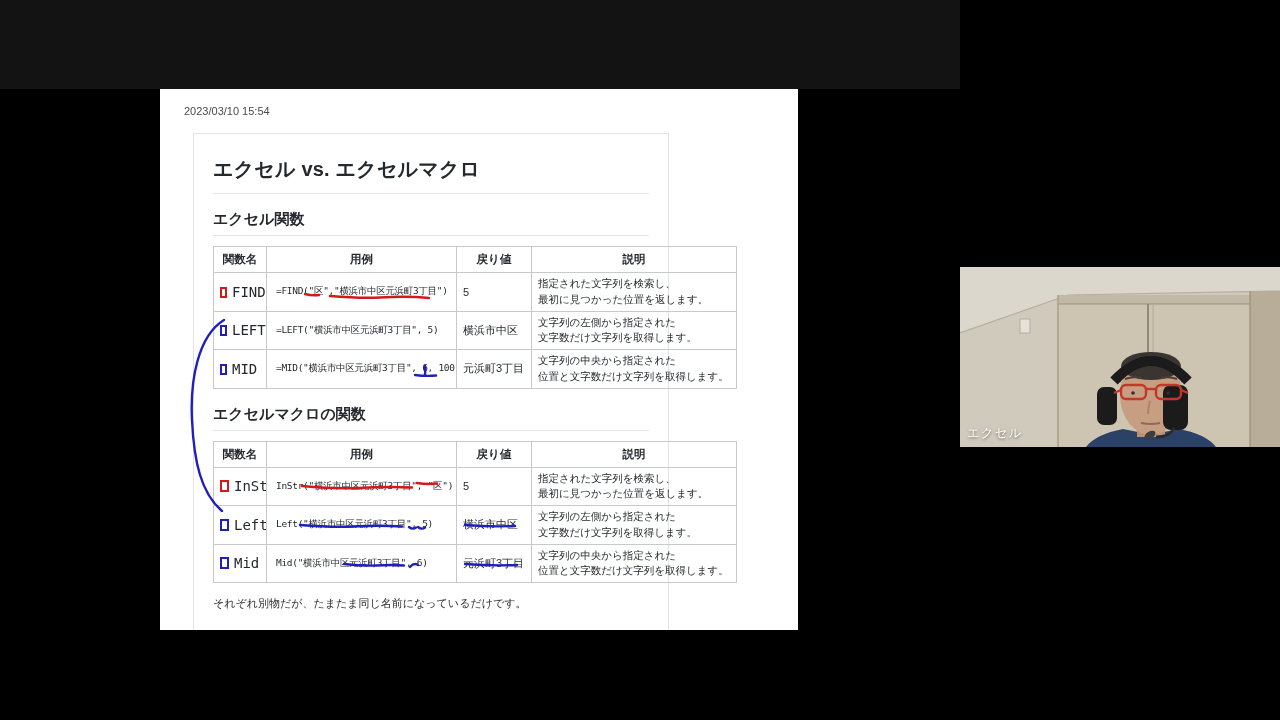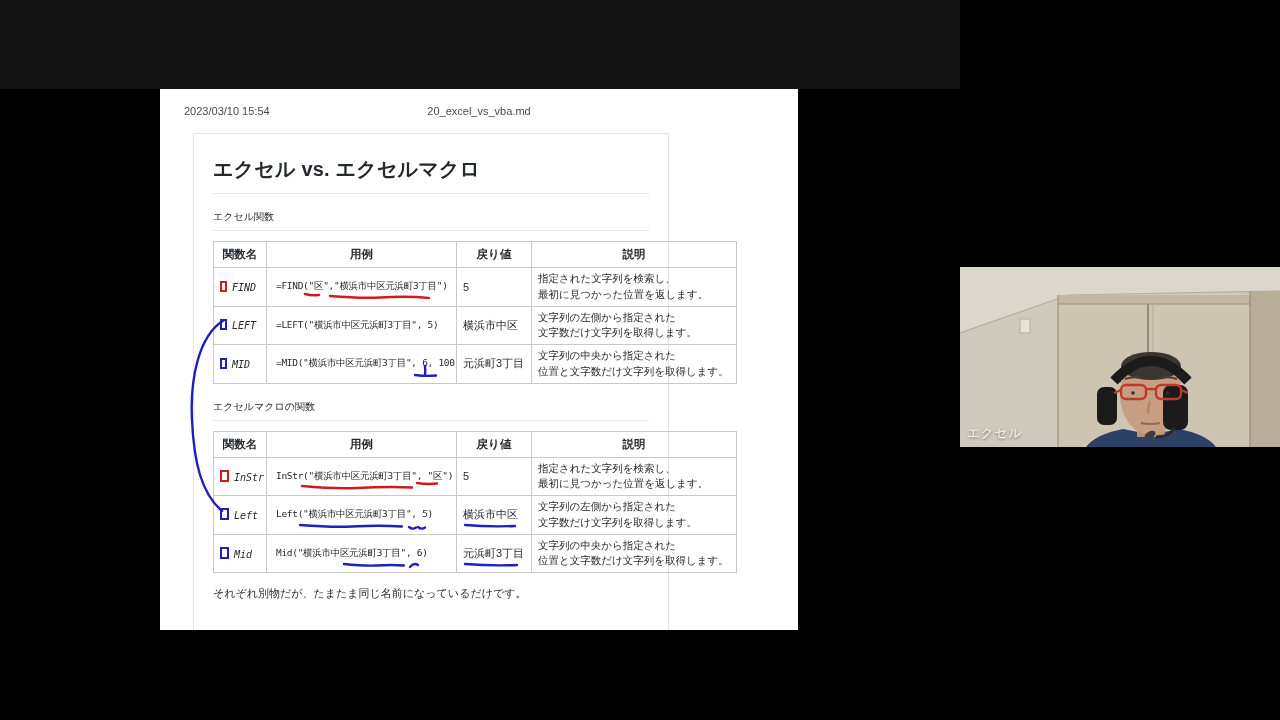--- a/index.html
+++ b/index.html
@@ -14,27 +14,27 @@
 
   .top-strip{position:absolute; left:0; top:0; width:960px; height:89px; background:var(--strip-bg);}
 
   .page{position:absolute; left:160px; top:89px; width:638px; height:541px; background:var(--page-bg); overflow:hidden;}
   .print-date{position:absolute; left:24px; top:16px; font-size:11px; color:var(--text-muted);}
   .print-filename{position:absolute; left:0; right:0; top:16px; text-align:center; font-size:11px; color:var(--text-muted);}
 
   .content-box{position:absolute; left:33px; top:44px; width:476px; height:530px; border:1px solid var(--box-border); padding:22px 19px 0 19px; background:#fff;}
 
   h1.doc-title{font-size:20px; font-weight:bold; color:var(--text-main); padding-bottom:10px; border-bottom:1px solid var(--rule); letter-spacing:.2px;}
-  h2.sec-heading{font-size:10px; font-weight:normal; color:var(--text-main); margin-top:16px; padding-bottom:6px; border-bottom:1px solid var(--rule);}
+  h2.sec-heading{font-size:15px; font-weight:bold; color:var(--text-main); margin-top:16px; padding-bottom:6px; border-bottom:1px solid var(--rule);}
 
   table.fn-table{border-collapse:collapse; table-layout:fixed; width:523px; margin-top:10px;padding-left:40px;}
   .fn-table th,.fn-table td{border:1px solid var(--table-border); color:var(--text-main); vertical-align:middle;}
   .fn-table th{font-size:11.5px; font-weight:bold; text-align:center; padding:5px 2px;}
   .fn-table td{height:38px;}
-  td.c-name{font-family:"DejaVu Sans Mono","Liberation Mono",monospace; font-size:10px; padding:2px 4px 2px 6px; white-space:nowrap; overflow:hidden;font-style:italic;}
+  td.c-name{font-family:"DejaVu Sans Mono","Liberation Mono",monospace; font-size:14px; padding:2px 4px 2px 6px; white-space:nowrap; overflow:hidden;}
   td.c-usage{font-family:"DejaVu Sans Mono","Liberation Mono",monospace; font-size:9.5px; letter-spacing:-.3px; padding:2px 4px 2px 9px; white-space:nowrap; overflow:hidden;}
   td.c-result{font-size:11px; padding:2px 6px; white-space:nowrap; overflow:hidden;}
   td.c-desc{font-size:10.5px; line-height:1.5; padding:3px 6px;}
   td.c-desc div{white-space:nowrap; overflow:hidden;}
 
   .mark-box{display:inline-block; width:7px; height:11px; border:2px solid var(--ink-blue); margin-right:5px; vertical-align:-1px;}
   .mark-box.red{border-color:var(--ink-red);}
   .mark-box.lg{width:9px; height:12px; border-width:2.5px;}
 
   .notes{margin-top:12px; font-size:11px; color:#2b2b2b; line-height:1.6;}
@@ -49,21 +49,20 @@
   .webcam svg{display:block;}
   .webcam-name{position:absolute; left:7px; bottom:5px; font-size:12.5px; color:#ffffff; text-shadow:0 1px 3px rgba(0,0,0,.55); letter-spacing:1px;}
 </style>
 </head>
 <body>
 
 <div class="top-strip"></div>
 
 <div class="page">
   <div class="print-date">2023/03/10 15:54</div>
-  <div class="print-filename">20_excel_vs_vba.md</div>
 
   <div class="content-box">
     <h1 class="doc-title">エクセル vs. エクセルマクロ</h1>
 
     <h2 class="sec-heading">エクセル関数</h2>
     <table class="fn-table">
       <colgroup>
           <col style="width:53px">
           <col style="width:190px">
           <col style="width:75px">

